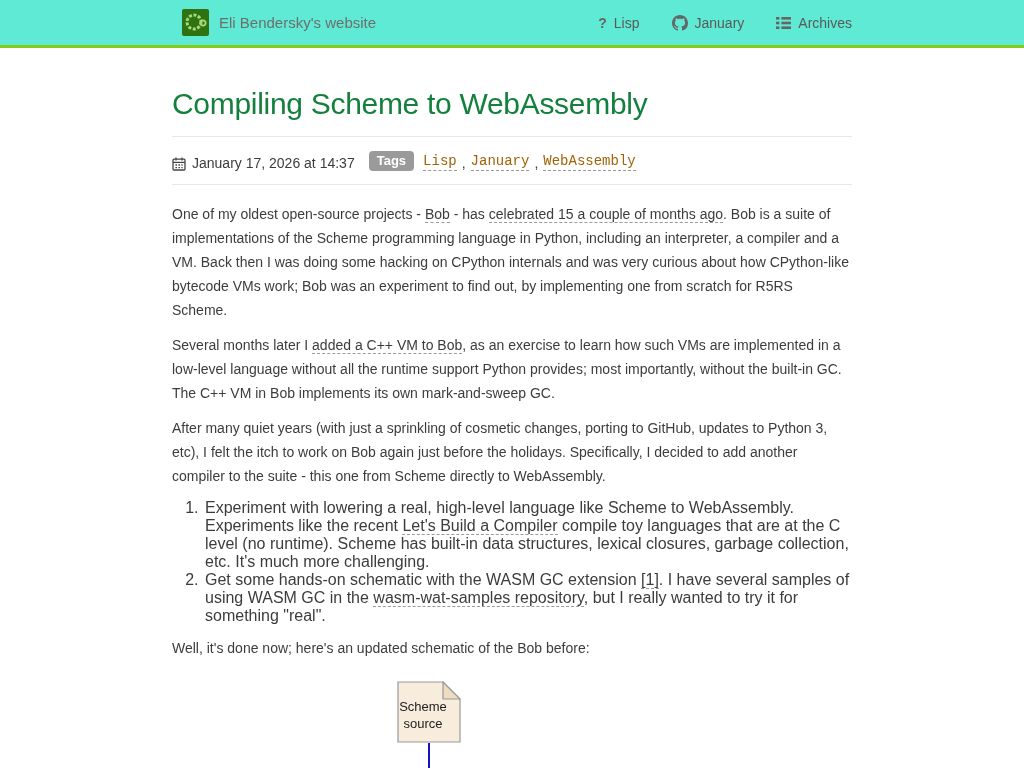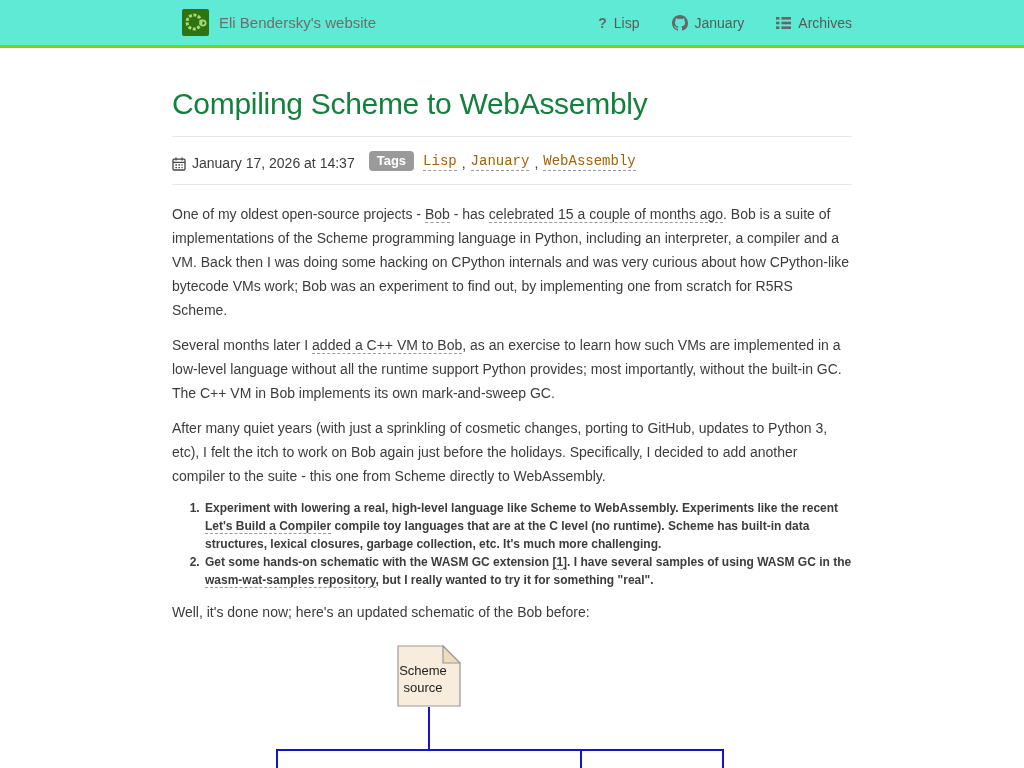--- a/index.html
+++ b/index.html
@@ -47,21 +47,21 @@
     color: #a16207; text-decoration: none; cursor: pointer;
     border-bottom: 1px dashed #9a9a9a; padding-bottom: 1px; font-family: Liberation Mono, monospace;
   }
   .comma { margin: 0 5px; }
   
   .article-body { padding-top: 17px; }
   .article-body p {
     font-size: 14px; line-height: 24px; margin: 0 0 11px 0;
   }
   .article-body ol { margin: 0 0 11px 0; padding-left: 31px; }
-  .article-body li { font-size: 12px; line-height: 18px; padding-left: 2px; font-weight: bold; }
+  .article-body li { font-size: 16px; line-height: 18px; padding-left: 2px; }
   a.lnk {
     color: #3c3c3c; text-decoration: none; cursor: pointer;
     border-bottom: 1px dashed #9a9a9a;
   }
   
   .diagram { position: relative; width: 680px; height: 190px; margin-top: 7px; }
   .connector-svg { position: absolute; left: 0; top: 0; }
   .doc-node { position: absolute; left: 225px; top: 10px; width: 64px; height: 62px; }
   .doc-node svg { position: absolute; left: 0; top: 0; }
   .doc-label {

